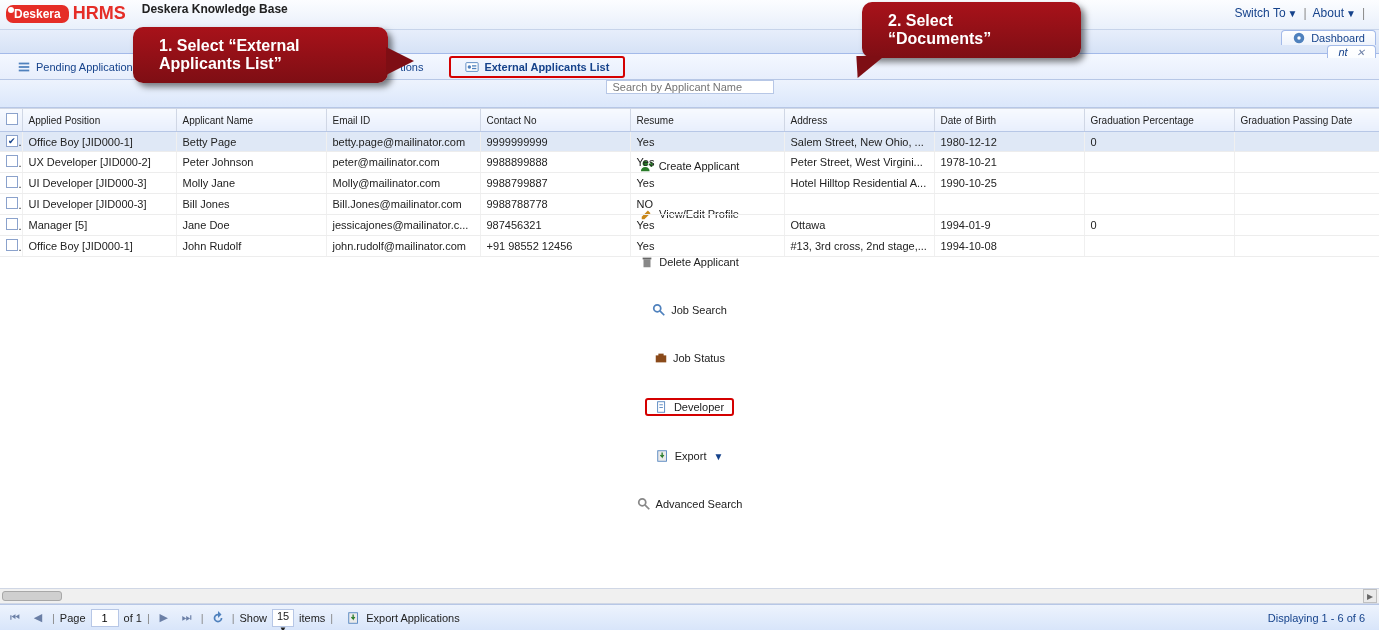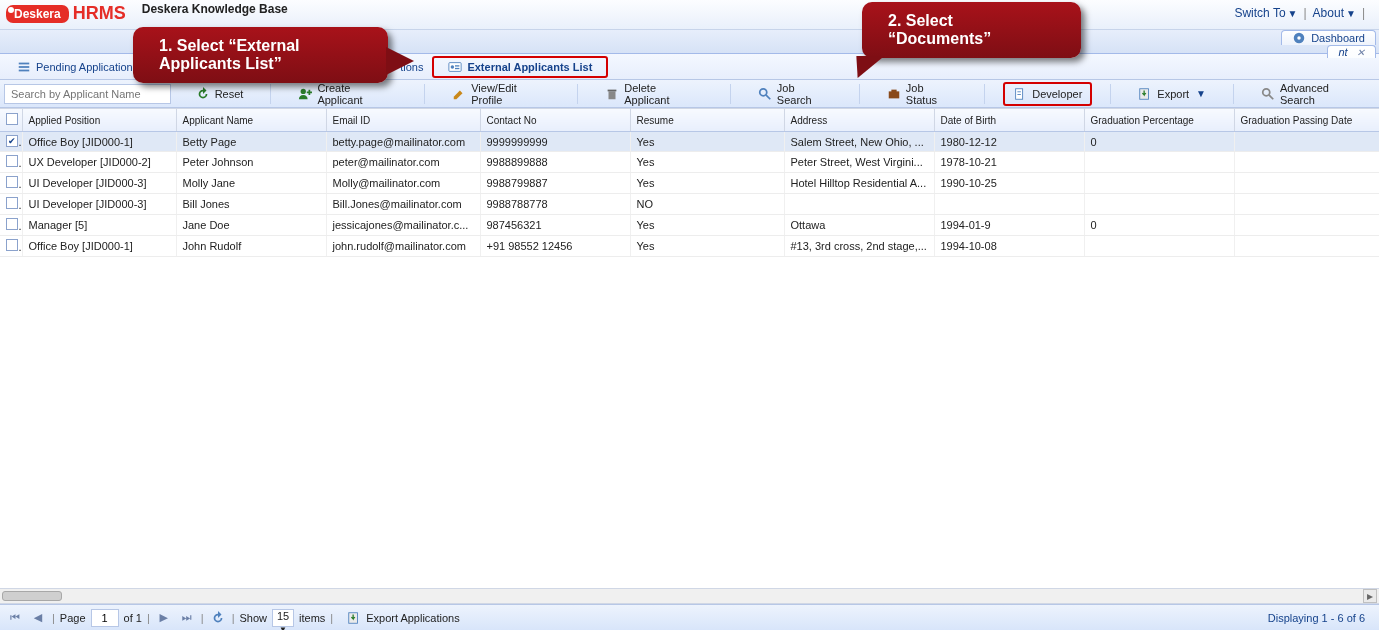--- a/index.html
+++ b/index.html
@@ -22,21 +22,21 @@
   .tab { background:linear-gradient(#fff,#eef3fc); border:1px solid #a3bae9; border-bottom:none; border-radius:4px 4px 0 0; height:22px; display:flex; align-items:center; padding:0 10px; font-size:11px; color:#15428b; margin-right:3px; gap:5px; cursor:pointer;}
   .tab.active{background:linear-gradient(#fff,#fbfdff);font-style:italic;}
   .close-x{color:#6b7fa6;font-size:10px;margin-left:4px;}
   .ico{display:inline-block;width:14px;height:14px;}
   .ico svg{width:14px;height:14px;display:block;}
   
   .subtabs { height:26px; background:linear-gradient(#f4f8ff,#e7eefc); border-bottom:1px solid #b7c7e6; display:flex; align-items:center; padding-left:6px; gap:6px;}
   .subtab { display:flex; align-items:center; gap:5px; padding:3px 10px; border:1px solid transparent; border-radius:3px; color:#15428b; font-size:11px; cursor:pointer;}
   .subtab.highlight { border:2px solid #d40000; color:#15428b; font-weight:bold; padding:2px 14px;}
   
-  .toolbar { height:28px; background:linear-gradient(#edf3fd,#dbe7fb); border-bottom:1px solid #b7c7e6; display:flex; align-items:center; padding:0 4px; gap:16px;}
+  .toolbar { height:28px; background:linear-gradient(#edf3fd,#dbe7fb); border-bottom:1px solid #b7c7e6; display:flex; align-items:center; padding:0 4px; gap:16px;flex-direction:column;}
   .searchbox { width:168px; height:20px; border:1px solid #b7c7e6; background:#fff; padding:0 6px; font-size:11px; color:#999;}
   .tbtn { display:flex; align-items:center; height:22px; padding:0 8px; gap:5px; font-size:11px; color:#222; border:1px solid transparent; border-radius:3px; cursor:pointer;}
   .tbtn.redbox{border:2px solid #d40000; padding:0 8px; height:24px;}
   .tdiv{width:1px;height:20px;background:#c4d3ee;margin:0 2px;}
   
   .table-wrap { position:relative; height:480px; overflow:auto; border-top:1px solid #d0d7e5;}
   table { border-collapse:collapse; width:100%; table-layout:fixed;}
   thead th { background:linear-gradient(#f7faff,#e8effc); border-right:1px solid #d0d7e5; border-bottom:1px solid #b7c7e6; font-size:10px; font-weight:normal; color:#222; text-align:left; padding:4px 6px; height:22px; white-space:nowrap; overflow:hidden;}
   tbody td { border-right:1px solid #f0f0f0; border-bottom:1px solid #ededed; font-size:11px; padding:3px 6px; white-space:nowrap; overflow:hidden; text-overflow:ellipsis;}
   tbody tr.selected { background:#dfe8f6;}
@@ -105,21 +105,21 @@
     <span class="ico">
         <svg viewBox="0 0 16 16">
           <rect x="2" y="3" width="12" height="2" fill="#4f81bd"></rect>
           <rect x="2" y="7" width="12" height="2" fill="#4f81bd"></rect>
           <rect x="2" y="11" width="12" height="2" fill="#4f81bd"></rect>
         </svg>
       </span>
     <span>Pending Applications</span>
   </div>
   <span style="margin-left:245px;color:#15428b;font-size:11px;">tions</span>
-  <div class="subtab highlight" style="margin-left:3px;text-align:center;">
+  <div class="subtab highlight" style="margin-left:20px;text-align:center;">
     <span class="ico">
         <svg viewBox="0 0 16 16">
           <rect x="1" y="3" width="14" height="10" rx="1" fill="#fff" stroke="#4f81bd"></rect>
           <circle cx="5" cy="8" r="2" fill="#4f81bd"></circle>
           <rect x="8" y="6" width="5" height="1.5" fill="#4f81bd"></rect>
           <rect x="8" y="9" width="5" height="1.5" fill="#4f81bd"></rect>
         </svg>
       </span>
     <span>External Applicants List</span>
   </div>

